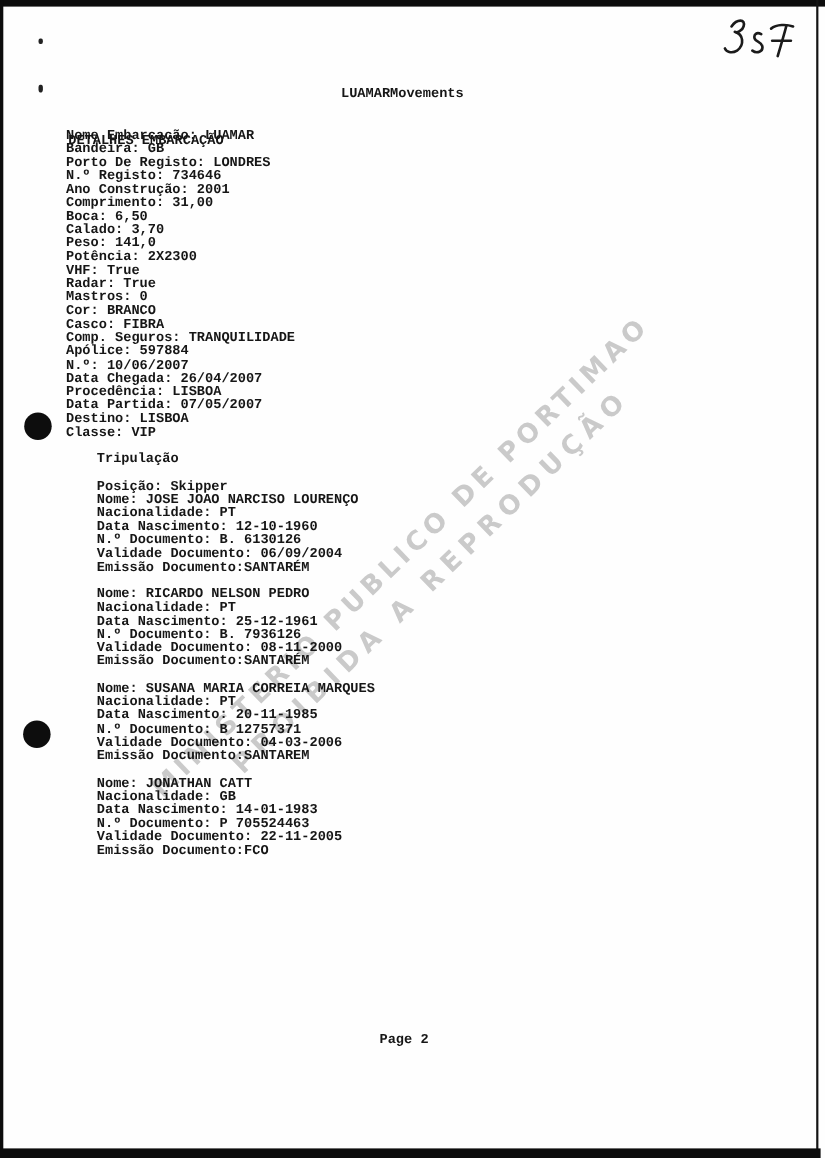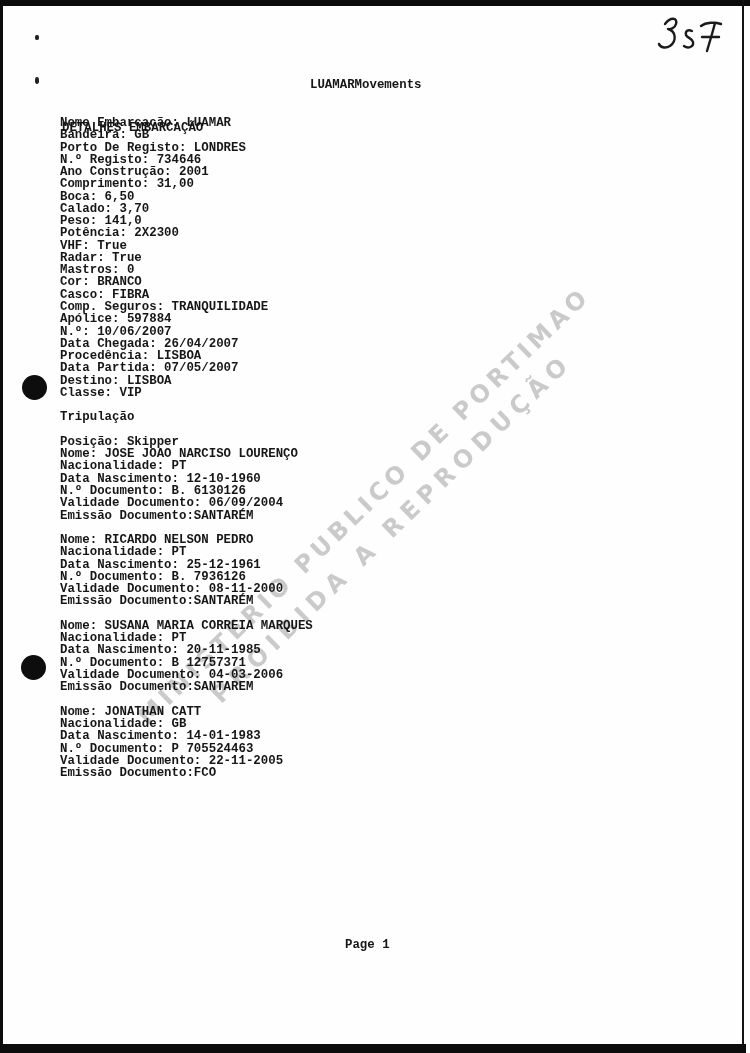--- a/index.html
+++ b/index.html
@@ -28,21 +28,21 @@
     font-family: Liberation Mono, monospace;
     font-size: 12.4px;
     line-height: 12.27px;
     font-weight: bold;
     color: #161616;
     white-space: pre;
   }
   .doc-title   { position: absolute; left: 310px; top: 79px; }
   .section-title { position: absolute; left: 62px; top: 94px; margin-top: 28px; }
   .main-text { position: absolute; left: 60px; top: 117px; z-index: 2; }
-  .doc-block + .doc-block { margin-top: 12.27px; }
+  .doc-block + .doc-block { margin-top: 12.27px; margin-left: 28px; }
   .page-footer { position: absolute; left: 345px; top: 939px; z-index: 2; }
 
   
   .watermark {
     position: absolute;
     z-index: 1;
     font-family: "DejaVu Sans", "Liberation Sans", sans-serif;
     font-weight: bold;
     font-size: 24px;
     color: #cacaca;
@@ -134,15 +134,15 @@
 Validade Documento: 04-03-2006
 Emissão Documento:SANTAREM</div>
     <div class="mono doc-block">Nome: JONATHAN CATT
 Nacionalidade: GB
 Data Nascimento: 14-01-1983
 N.º Documento: P 705524463
 Validade Documento: 22-11-2005
 Emissão Documento:FCO</div>
   </div>
 
-  <div class="mono page-footer">Page 1</div>
+  <div class="mono page-footer">Page 2</div>
 
 </div>
 
 </body></html>

